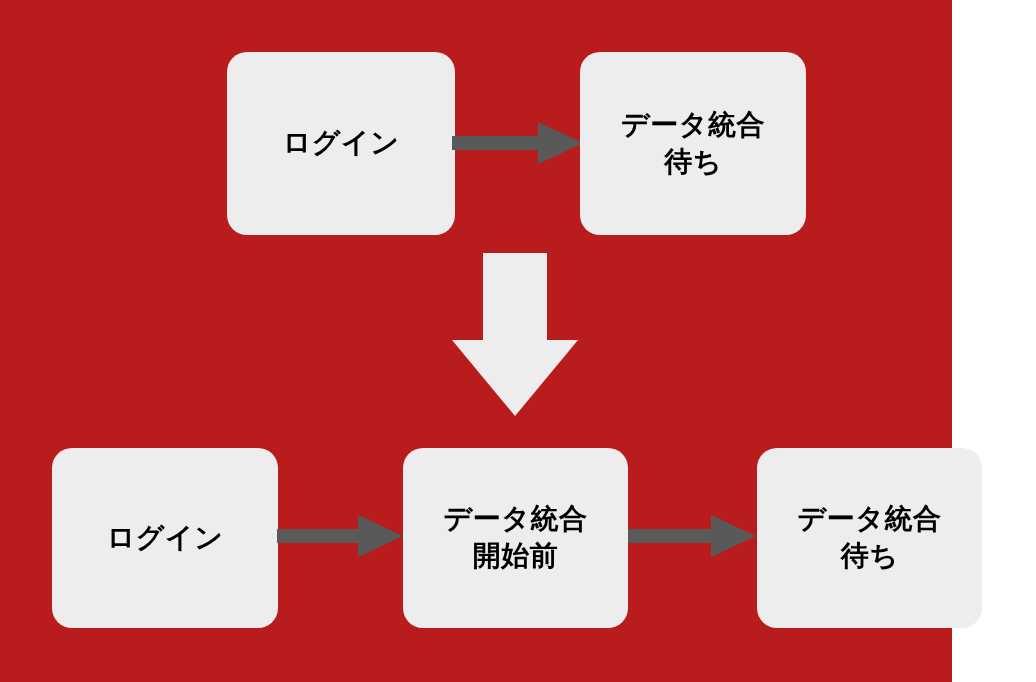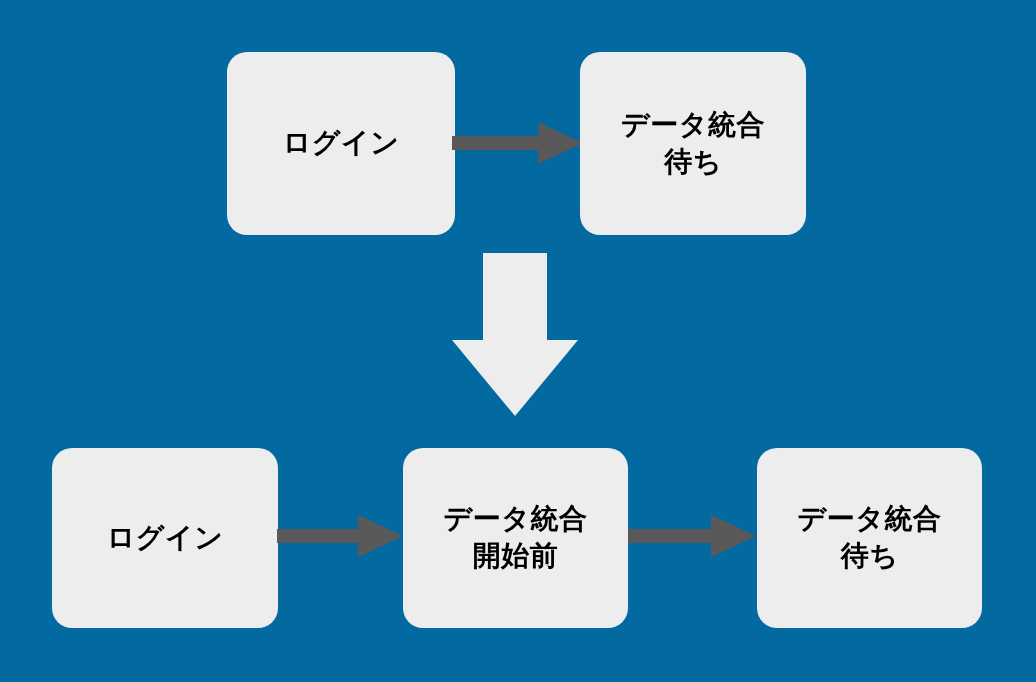--- a/index.html
+++ b/index.html
@@ -8,23 +8,23 @@
     background: #ffffff;
   }
   body {
     width: 1036px;
     height: 682px;
     font-family: "DejaVu Sans", "Liberation Sans", sans-serif;
     overflow: hidden;
   }
   #canvas {
     position: relative;
-    width: 1036px;
+    width: 952px;
     height: 682px;
-    background: #0369a1;
+    background: #b91c1c;
   }
 
   
   .node {
     position: absolute;
     box-sizing: border-box;
     background: #ededed;
     border-radius: 20px;
     display: flex;
     align-items: center;

